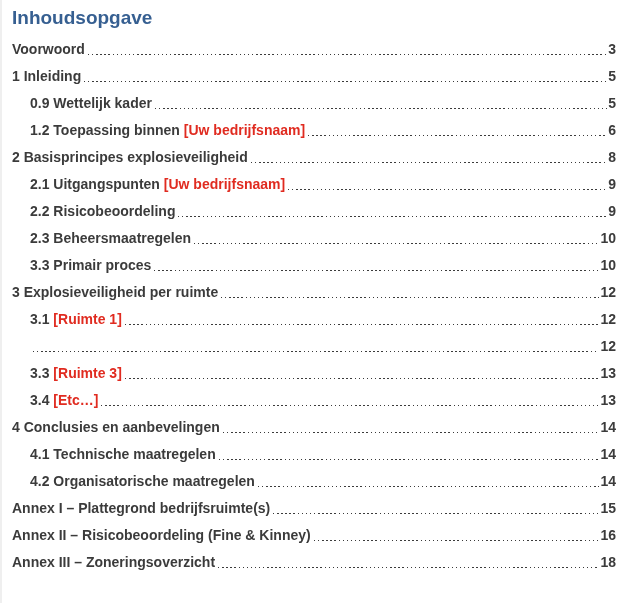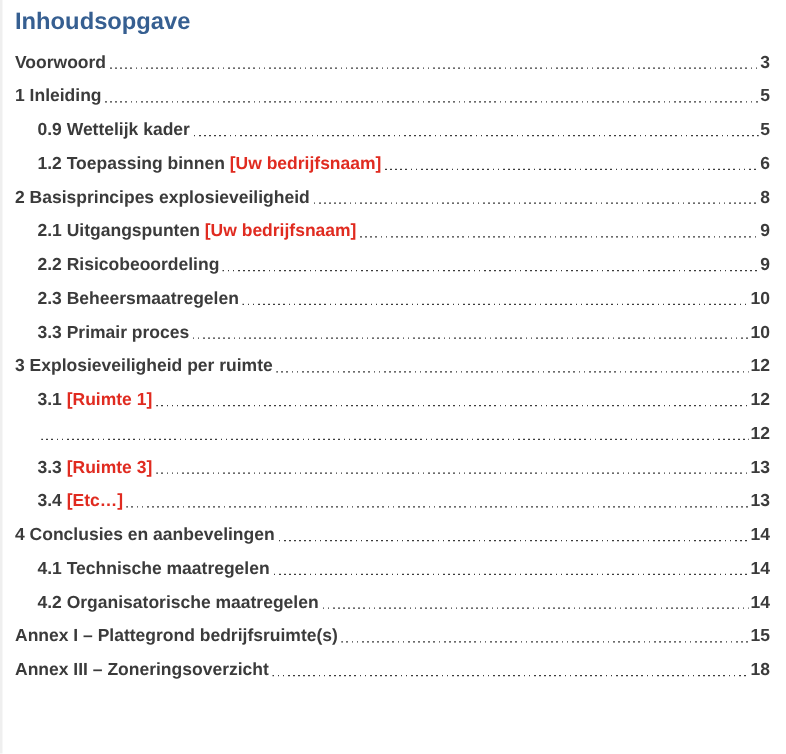--- a/index.html
+++ b/index.html
@@ -159,18 +159,23 @@
         <span class="label"><span>4.2 Organisatorische maatregelen</span></span>
         <span class="leader"></span>
         <span class="page">14</span>
       </div>
       <div class="toc-row lvl0">
         <span class="label"><span>Annex I – Plattegrond bedrijfsruimte(s)</span></span>
         <span class="leader"></span>
         <span class="page">15</span>
       </div>
       <div class="toc-row lvl0">
+        <span class="label"><span>Annex II – Risicobeoordeling (Fine &amp; Kinney)</span></span>
+        <span class="leader"></span>
+        <span class="page">16</span>
+      </div>
+      <div class="toc-row lvl0">
         <span class="label"><span>Annex III – Zoneringsoverzicht</span></span>
         <span class="leader"></span>
         <span class="page">18</span>
       </div>
     </div>
 </div>
 
 </body></html>

